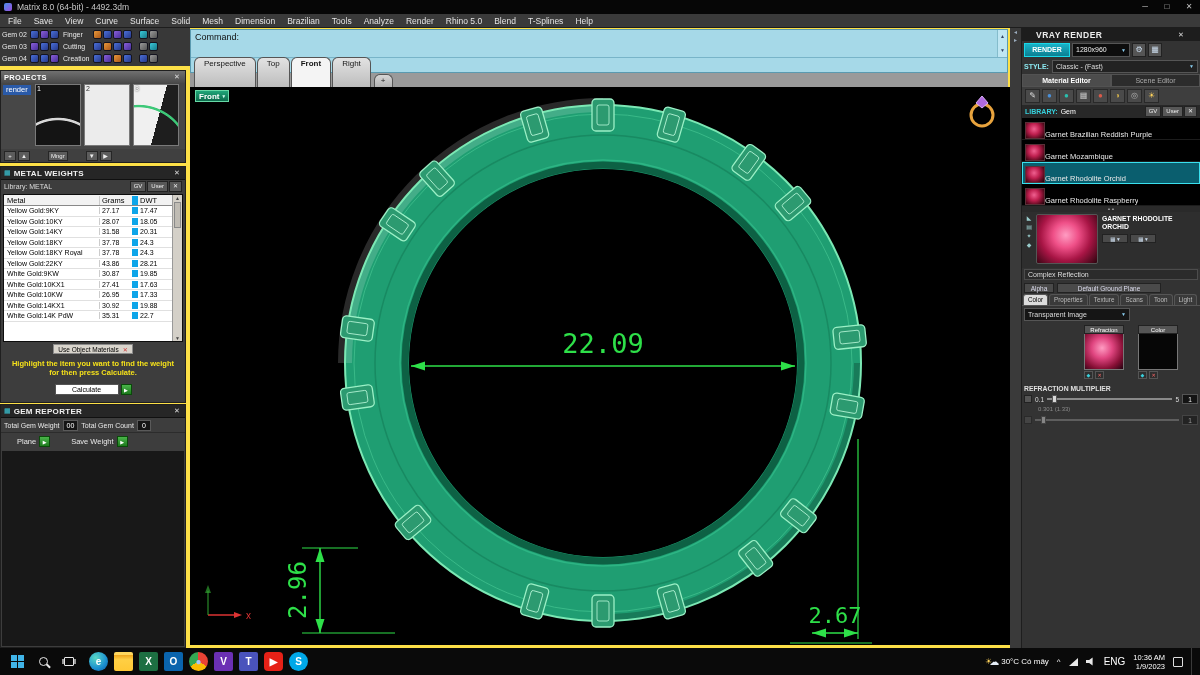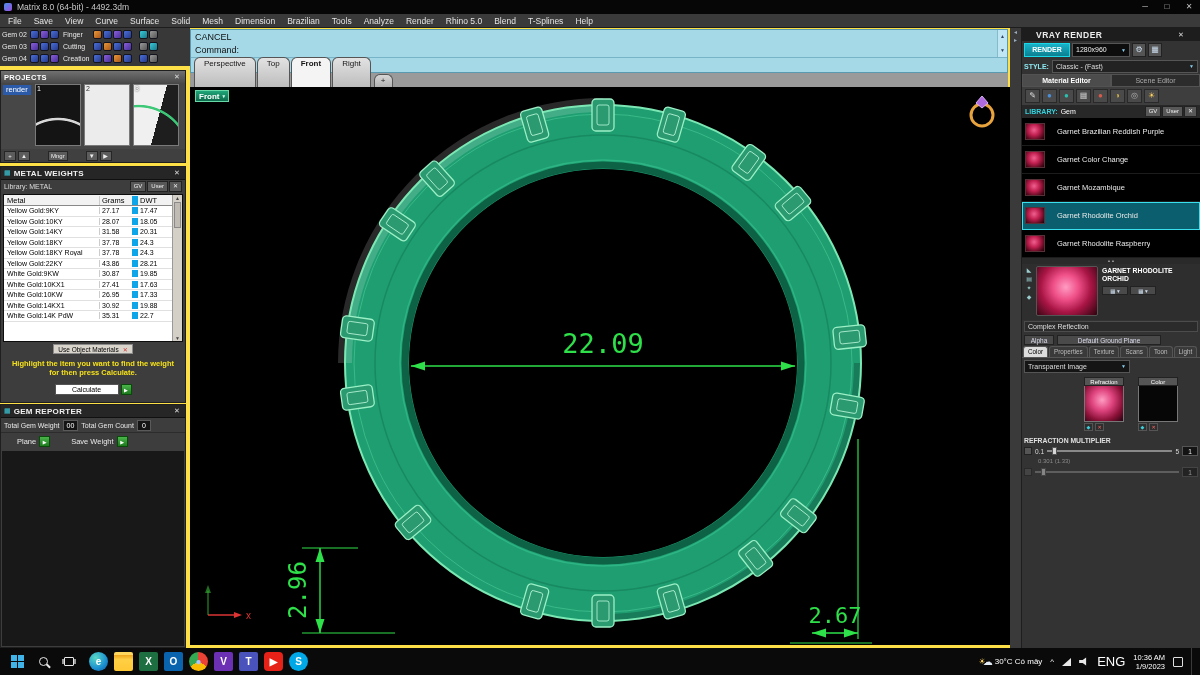--- a/index.html
+++ b/index.html
@@ -115,21 +115,21 @@
 #style-dd{flex:1;height:13px;background:#222;border:1px solid #555;color:#ddd;font-size:7px;line-height:11px;padding:0 3px;display:flex}
 .edtabs{height:13px;display:flex}
 .edtab{flex:1;font-size:7px;text-align:center;line-height:12px;background:#2c2c2c;color:#aaa;border:1px solid #525252}
 .edtab.selected{background:#4c4c4c;color:#fff;font-weight:bold}
 .mticons{height:18px;background:#3e3e3e;display:flex;align-items:center;gap:2px;padding:0 3px}
 .mticon{width:15px;height:14px;background:#4a4a4a;border:1px solid #292929;font-size:8px;text-align:center;line-height:12px}
 .librow2{height:13px;background:#282828;display:flex;align-items:center;padding:0 3px;gap:3px}
 #lib-label{font-size:7px;font-weight:bold;color:#35d0dc}
 #lib-value{font-size:7px;color:#fff}
 #matlist{background:#000}
-.matitem{height:28px;display:flex;align-items:center;gap:12px;padding:0 3px;border-bottom:1px solid #1c1c1c;background:#000}
+.matitem{height:22px;display:flex;align-items:flex-end;gap:0;padding:0 3px;border-bottom:1px solid #1c1c1c;background:#000}
 .matthumb{width:20px;height:17px;border:1px solid #5a3038;background:radial-gradient(circle at 45% 40%,#f06090 0%,#c02050 40%,#5e0a20 75%,#170207 100%);flex:none}
 .matname{font-size:7.5px;color:#e8e8e8;white-space:nowrap;overflow:hidden}
 .matitem.selected{background:#0a5e6e;outline:1px solid #3ae0ee;outline-offset:-1px}
 .collapse{height:6px;background:#2a2a2a;text-align:center;font-size:4px;color:#999;line-height:5px}
 .preview{height:56px;background:#2e2e2e;display:flex;padding:2px;gap:2px}
 .pv-strip{width:10px;display:flex;flex-direction:column;gap:2px;font-size:6px;color:#9cc;text-align:center}
 #pv-img{width:62px;height:50px;background:radial-gradient(circle at 48% 42%,#ff9cc2 0%,#ef5088 30%,#a81545 60%,#2c040e 100%);border:1px solid #555;border-radius:2px;flex:none}
 .pv-right{flex:1;padding:1px 2px;min-width:0}
 #pv-title{font-size:6.8px;font-weight:bold;color:#fff;line-height:8px}
 .pv-boxes{display:flex;gap:2px;margin-top:3px}
@@ -173,21 +173,21 @@
 #tb-apps{display:flex;align-items:center;gap:6px;margin-left:7px}
 .tbicon{width:19px;height:19px;display:flex;align-items:center;justify-content:center}
 .tbglyph{font-size:10px;font-weight:bold;line-height:19px}
 #tb-right{margin-left:auto;display:flex;align-items:center;gap:8px;padding-right:5px}
 .weather{display:flex;align-items:center;gap:2px;font-size:8px;color:#fff}
 .wsun{font-size:8px;color:#ffd35c;margin-right:-5px}
 .wcloud{font-size:10px;color:#e4ecf6}
 .tcaret{font-size:8px;color:#fff}
 .icon-net{width:0;height:0;border-left:9px solid transparent;border-bottom:8px solid #e8e8e8}
 .icon-vol{width:10px;height:9px;background:#e8e8e8;clip-path:polygon(0 33%,35% 33%,70% 5%,70% 95%,35% 67%,0 67%)}
-.lang{font-size:13px;color:#fff}
+.lang{font-size:10px;color:#fff}
 .clock{font-size:7.5px;color:#fff;text-align:right;line-height:9px}
 .icon-notif{width:10px;height:10px;border:1.2px solid #dedede;border-radius:1px}
 .showdesk{width:4px;height:27px;border-left:1px solid #3a3a3a}
 </style>
 </head>
 <body>
 
 <div id="app">
 
   <div id="titlebar">
@@ -404,21 +404,20 @@
       <span>Plane</span>
       <span class="gobtn">▶</span>
       <span class="sr">Save Weight</span>
       <span class="gobtn">▶</span>
     </div>
     <div class="gr-body"></div>
   </div>
 
   <div id="cmdarea">
     <div id="cmdhist">
-      <div>CANCEL</div>
       <div>Command:</div>
       <div class="cscroll">
         <span>▲</span>
         <span>▼</span>
       </div>
     </div>
     <div id="cmdprompt">
       <span>Command:</span>
     </div>
   </div>
@@ -599,24 +598,20 @@
             <span class="libbtn">✕</span>
         </span>
       </div>
       <div id="matlist">
         <div class="matitem">
             <span class="matthumb"></span>
             <span class="matname">Garnet Brazilian Reddish Purple</span>
           </div>
           <div class="matitem">
             <span class="matthumb"></span>
-            <span class="matname">Garnet Color Change</span>
-          </div>
-          <div class="matitem">
-            <span class="matthumb"></span>
             <span class="matname">Garnet Mozambique</span>
           </div>
           <div class="matitem selected">
             <span class="matthumb"></span>
             <span class="matname">Garnet Rhodolite Orchid</span>
           </div>
           <div class="matitem">
             <span class="matthumb"></span>
             <span class="matname">Garnet Rhodolite Raspberry</span>
           </div>

